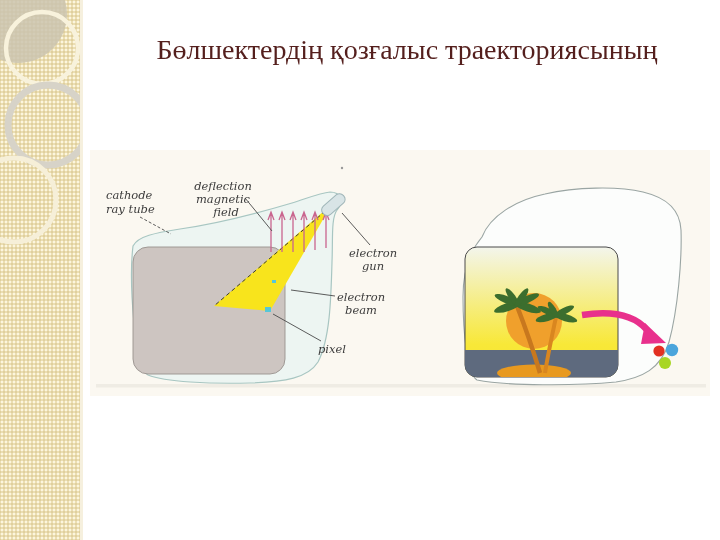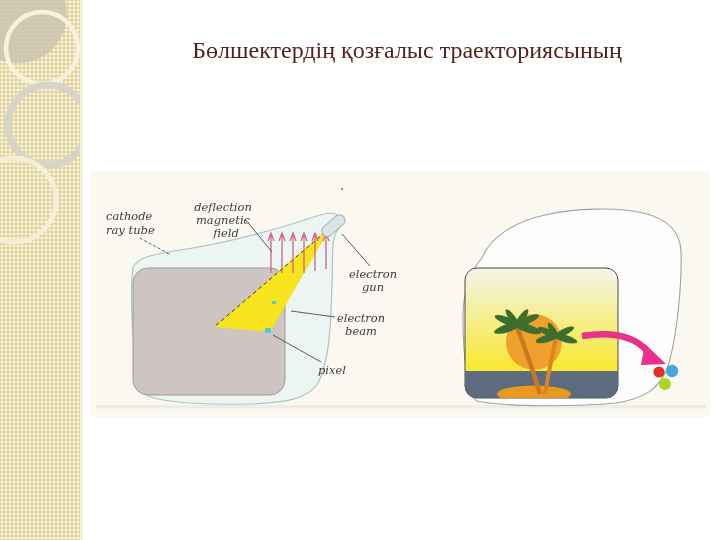--- a/index.html
+++ b/index.html
@@ -16,27 +16,27 @@
       radial-gradient(circle, rgba(214,195,142,0.55) 0.8px, transparent 1px);
     background-size:4px 4px,4px 4px;
     background-position:0 0,2px 2px;
     border-right:3px solid #F6F0DE;
     overflow:hidden;
   }
   .sidebar svg{display:block;}
   
   .title{
     position:absolute;left:94px;right:0;top:33px;
-    text-align:center;color:#541F1D;font-size:24px;line-height:34px;
+    text-align:center;color:#541F1D;font-size:28px;line-height:34px;
     font-family:"Liberation Serif","DejaVu Serif",serif;
   }
   .title div{white-space:nowrap;}
   
   .figure{
-    position:absolute;left:90px;top:171px;width:620px;height:280px;
+    position:absolute;left:90px;top:150px;width:620px;height:280px;
   }
   .fig-label{
     font-family:"DejaVu Serif","Liberation Serif",serif;
     font-style:italic;font-size:11.5px;fill:#3C3C3C;
   }
 </style>
 </head>
 <body>
 
 <div class="slide">

